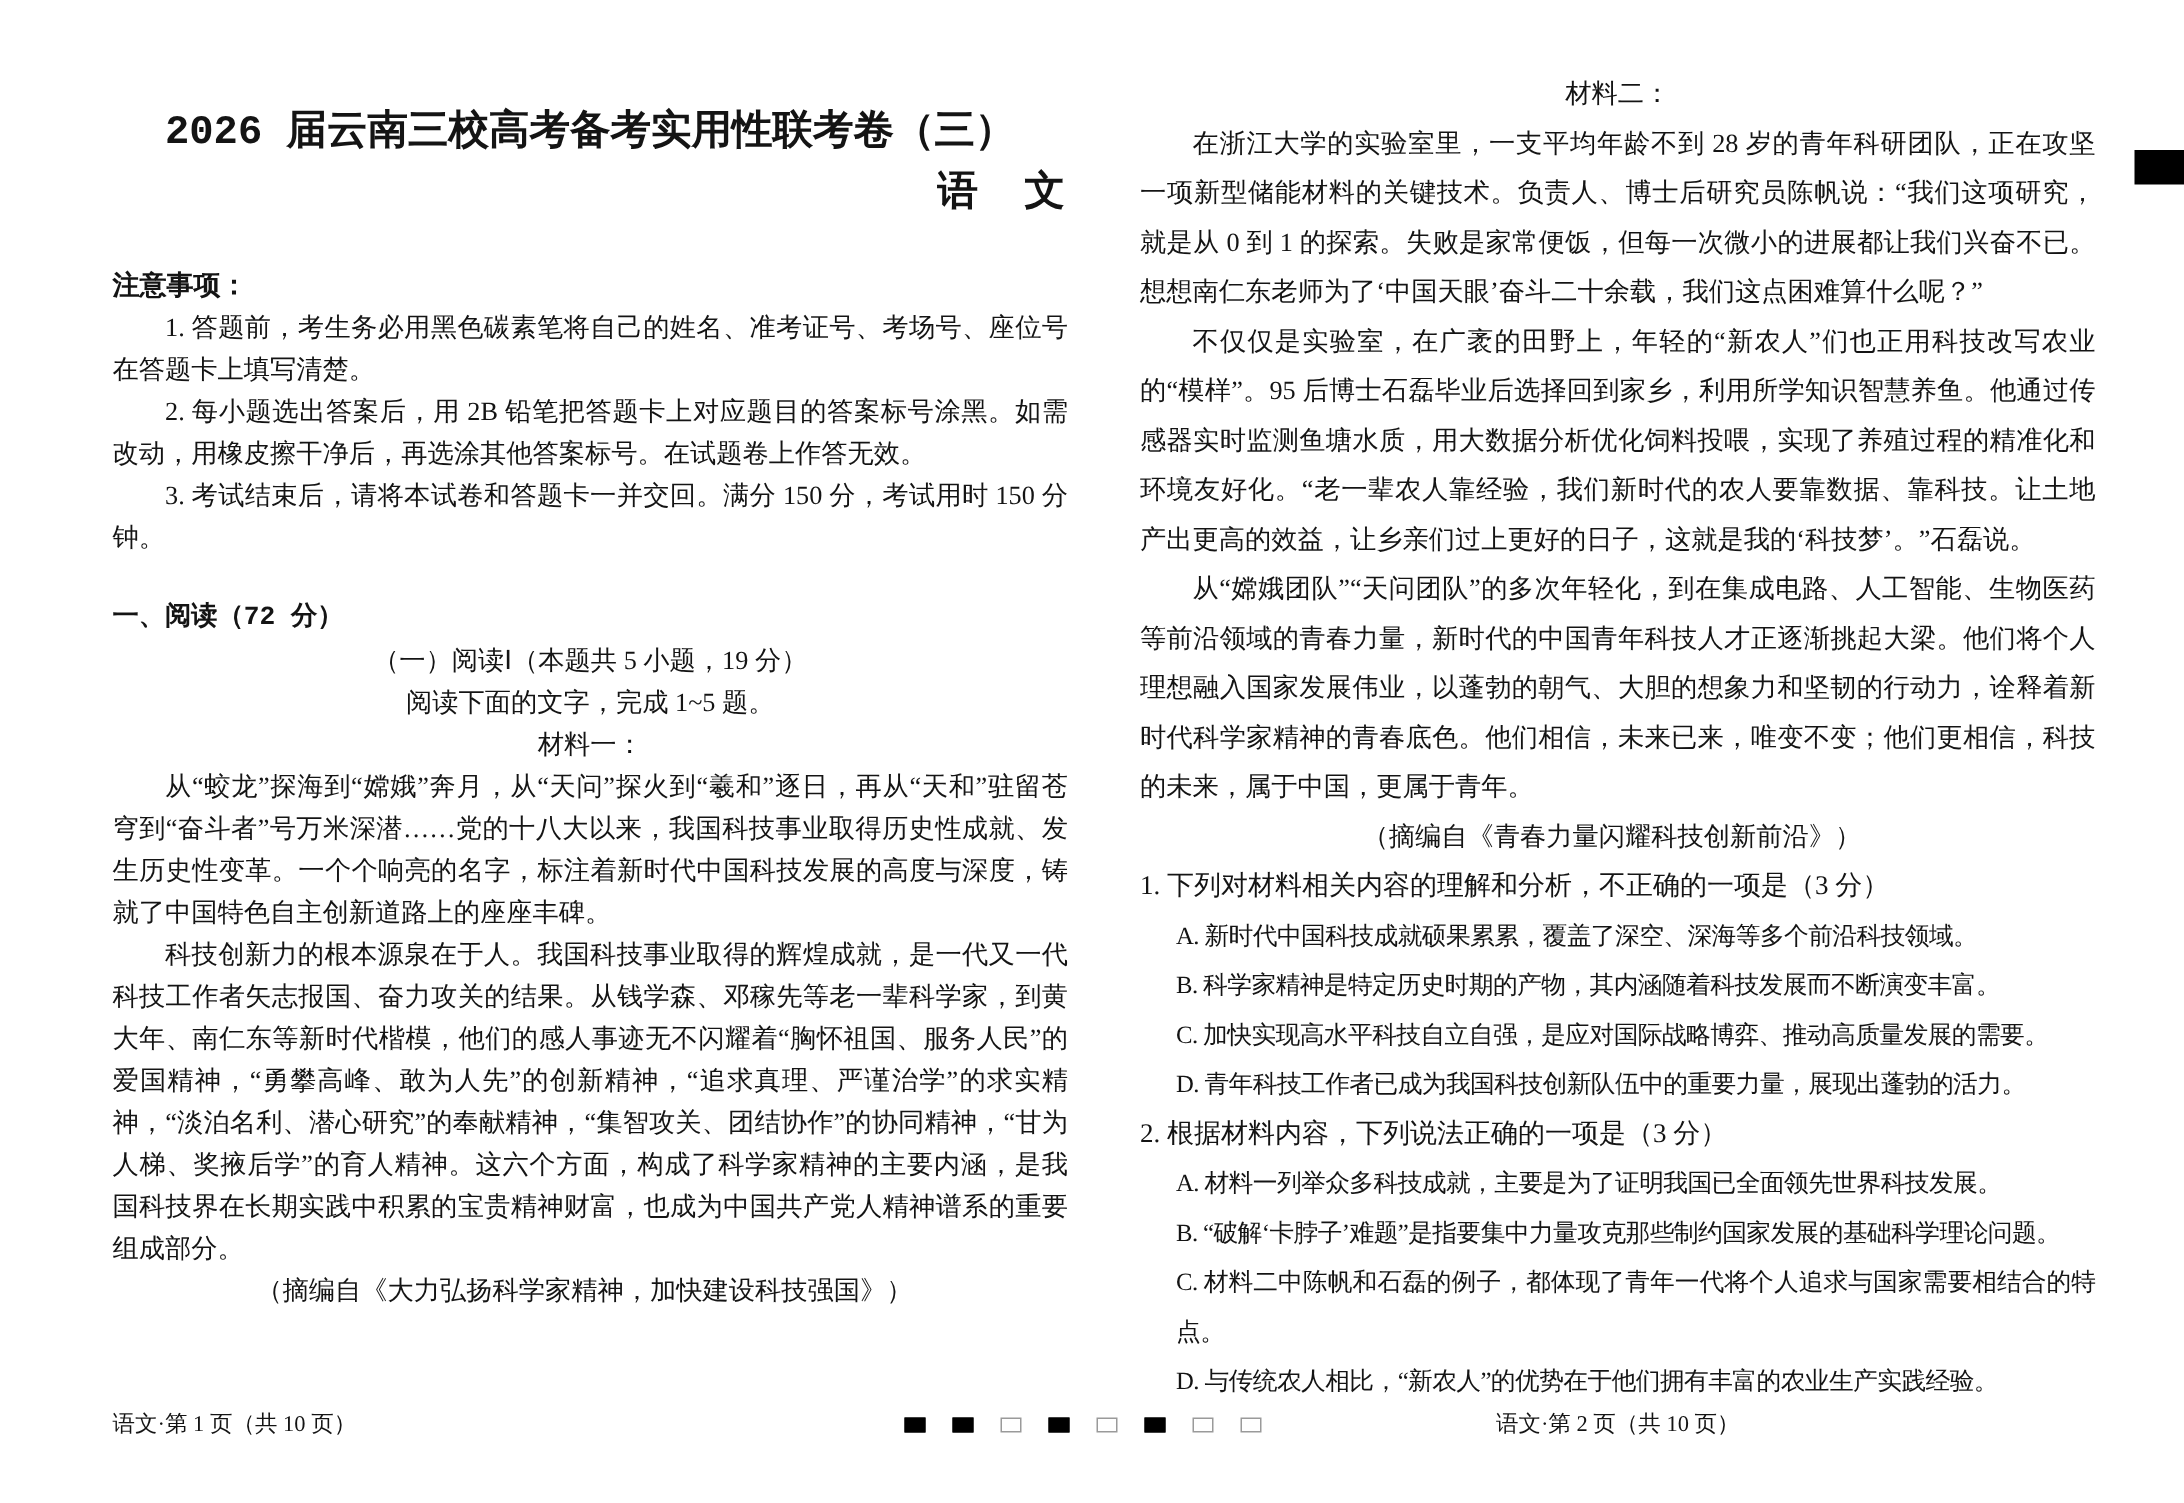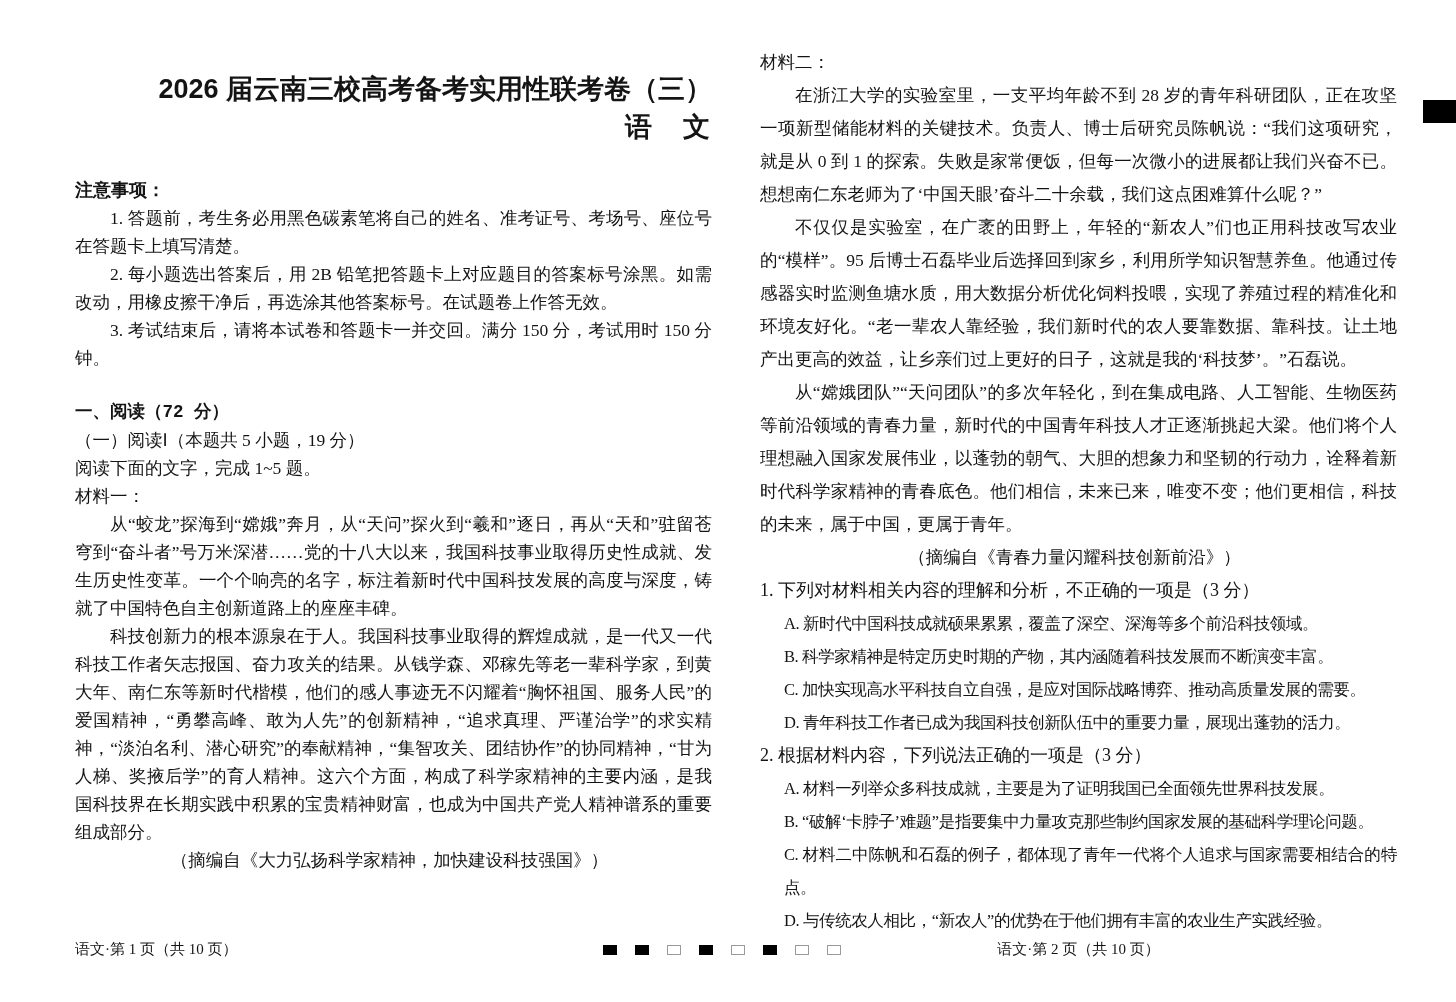--- a/index.html
+++ b/index.html
@@ -9,42 +9,42 @@
     position: relative;
     overflow: hidden;
     font-family: "Liberation Serif", serif;
     color: #141414;
   }
   .page-col { position: absolute; }
   .col-left  { left: 75px;  top: 72px;  width: 637px; }
   .col-right { left: 760px; top: 46px;  width: 637px; }
 
   .paper-title {
-    font-size: 27px; font-weight: bold; text-align: right;
+    font-size: 27px; font-weight: bold; text-align: center;
     line-height: 34px; margin: 0;
-    font-family: Liberation Sans, sans-serif;
+    font-family: Liberation Mono, monospace;
   }
   .paper-subject {
     font-size: 27px; font-weight: bold; text-align: right;
     line-height: 34px; margin: 4px 0 0 0; letter-spacing: 2px;
   }
   .notice-heading {
     font-size: 18px; font-weight: bold; line-height: 28px;
     margin: 32px 0 0 0;
   }
   .body-par {
     font-size: 17.5px; line-height: 28px; margin: 0;
     text-indent: 2em; text-align: justify;
   }
   .section-heading {
     font-size: 17.5px; font-weight: bold; line-height: 28px;
     margin: 26px 0 0 0;
     font-family: Liberation Mono, monospace;
   }
-  .plain-line { font-size: 17.5px; line-height: 28px; margin: 0; }
+  .plain-line { font-size: 17.5px; line-height: 28px; margin: 0; text-align: center; }
   .attribution {
     font-size: 17.5px; line-height: 28px; margin: 0;
     text-align: center; padding-right: 8px;
   }
   
   .col-right .plain-line,
   .col-right .body-par,
   .col-right .attribution { line-height: 33px; font-size: 17.5px; }
   .q-stem { font-size: 18px; line-height: 33px; margin: 0; text-align: justify; }
   .q-option {

